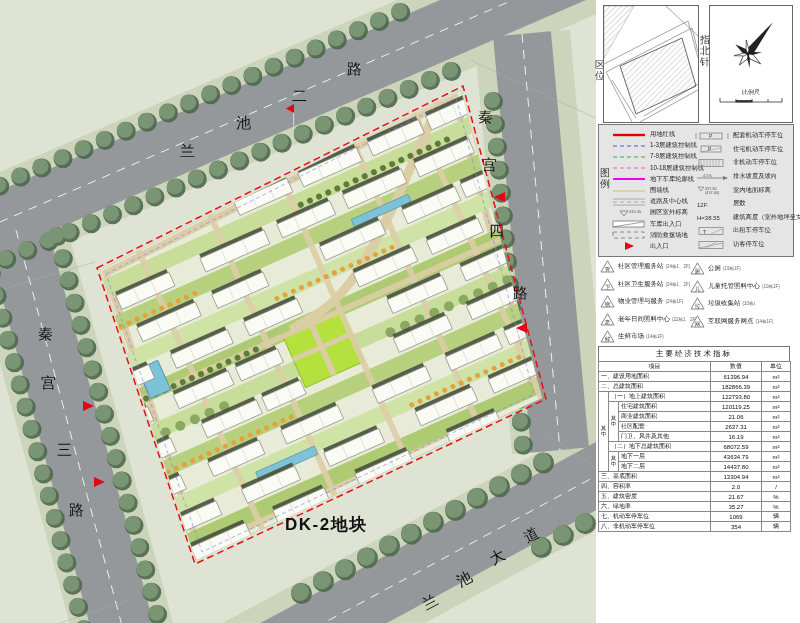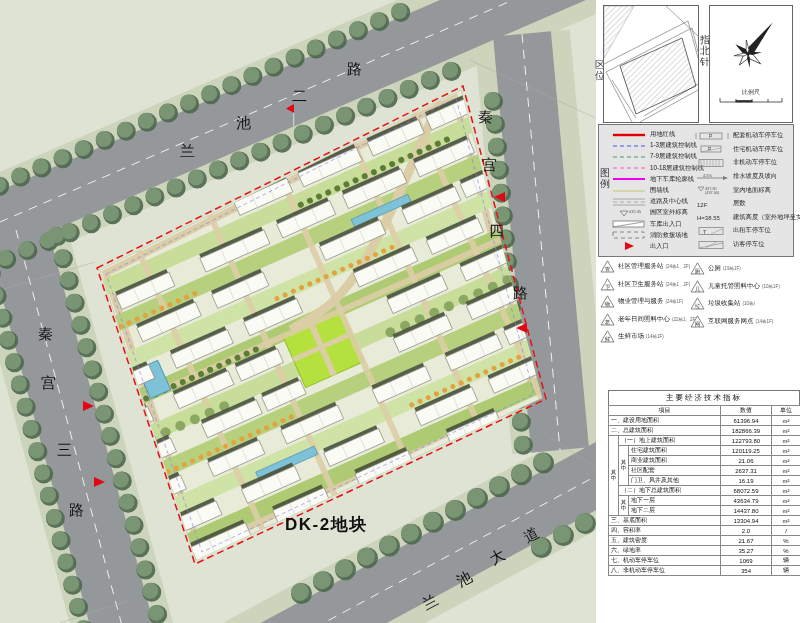--- a/index.html
+++ b/index.html
@@ -17,21 +17,21 @@
   .lg-col{position:absolute;top:4px;}
   .lg-row{display:flex;align-items:center;height:11.2px;}
   .lg-rowR{display:flex;align-items:center;height:13.6px;}
   .sym{width:34px;height:10px;flex:0 0 34px;position:relative;}
   .lg-txt{font-size:6.3px;color:#222;white-space:nowrap;margin-left:4px;}
   
   .fac-row{display:flex;align-items:center;height:17.5px;}
   .fac-txt{font-size:6.5px;color:#222;white-space:nowrap;margin-left:3px;}
   .fac-note{font-size:4.5px;color:#666;margin-left:2px;white-space:nowrap;}
   
-  #tblWrap{position:absolute;left:12px;top:346px;width:192px;margin-top:44px;}
+  #tblWrap{position:absolute;left:2px;top:346px;width:192px;}
   #tblTitle{font-size:7.5px;text-align:center;color:#111;letter-spacing:2px;
             border:0.5px solid #777;border-bottom:none;padding:2px 0;background:#fff;}
   table.ind{border-collapse:collapse;width:100%;table-layout:fixed;}
   table.ind td,table.ind th{border:0.5px solid #888;font-size:6px;color:#111;
             padding:0 1px;height:8px;text-align:center;font-weight:normal;overflow:hidden;white-space:nowrap;}
   table.ind td.l{text-align:left;padding-left:2px;}
   table.ind td.v{width:9px;font-size:5.5px;line-height:1.05;word-break:break-all;
             white-space:normal;padding:0;}
   col.c1{width:10px}col.c2{width:10px}col.c3{width:92px}col.c4{width:51px}col.c5{width:29px}
 </style>

